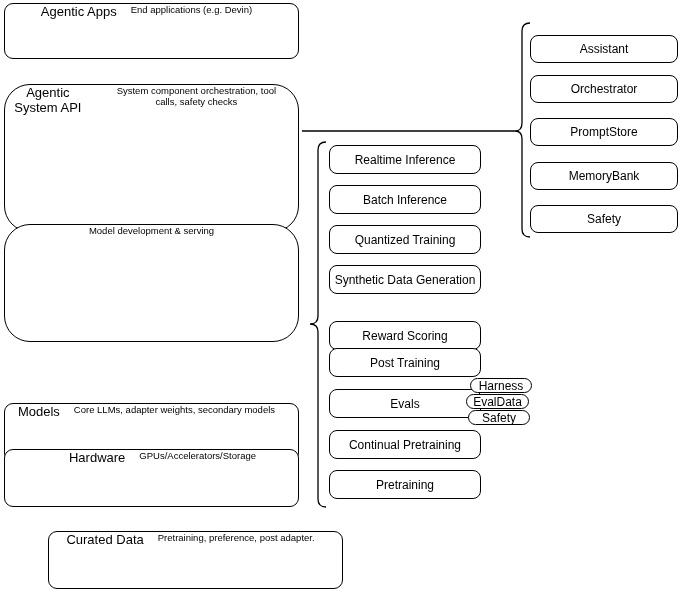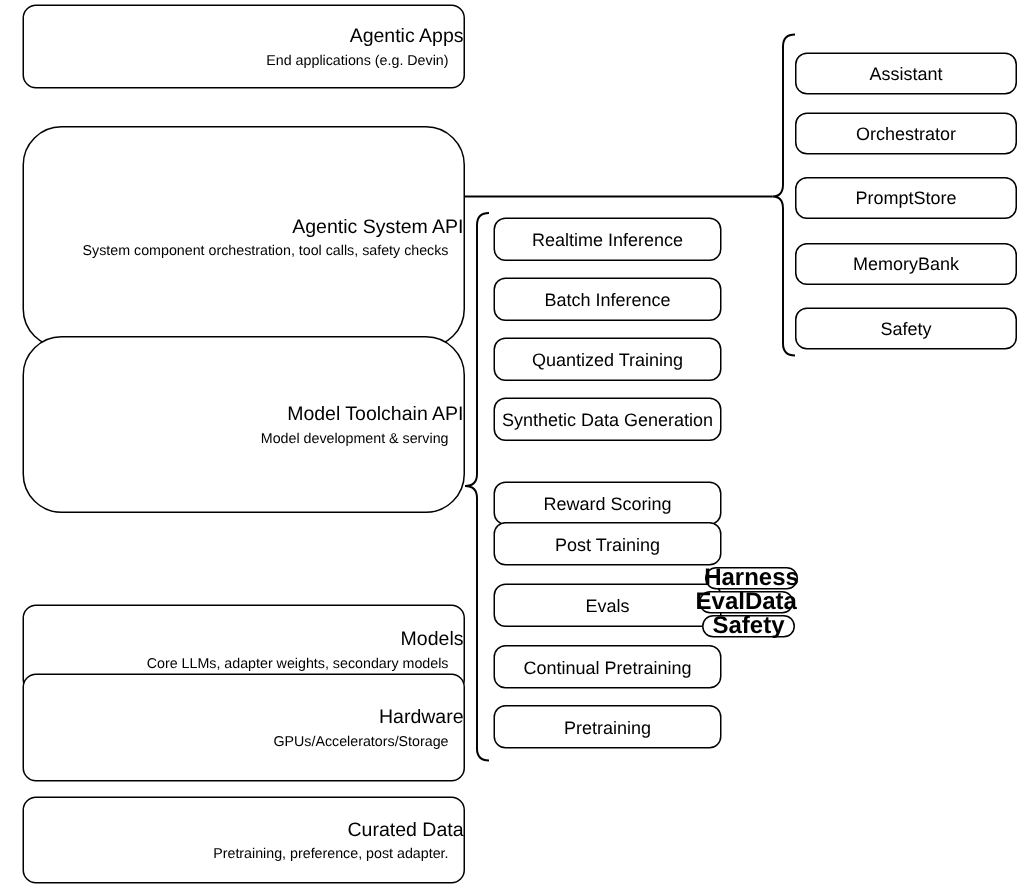--- a/index.html
+++ b/index.html
@@ -10,26 +10,26 @@
     overflow: hidden;
   }
   #canvas {
     position: relative;
     width: 682px; height: 591px;
     background: #ffffff;
   }
   
   .bigbox {
     position: absolute;
-    left: 15px; width: 295px;
+    left: 4px; width: 295px;
     border: 1.3px solid #000;
     border-radius: 9px;
     background: #fff;
-    display: flex; flex-direction: column;
-    align-items: flex-end; justify-content: center;
+    display: flex; flex-direction: row;
+    align-items: flex-start; justify-content: center;
     gap: 4px;
     text-align: center;
     color: #000;
   }
   .bigbox.round-lg { border-radius: 26px; }
   .bigbox .title { font-size: 13px; line-height: 15px; }
   .bigbox .subtitle { font-size: 9.5px; line-height: 11px; padding: 0 10px; }
 
   
   .midbox {
@@ -57,24 +57,23 @@
   }
 
   
   .oval {
     position: absolute;
     height: 15px;
     border: 1.3px solid #000;
     border-radius: 8px;
     background: #fff;
     display: flex; align-items: center; justify-content: center;
-    font-size: 16px; color: #000;
+    font-size: 12px; color: #000;
     z-index: 5;
     white-space: nowrap;
-    font-weight: bold;
   }
 
   svg.connectors {
     position: absolute;
     left: 0; top: 0;
     width: 682px; height: 591px;
     pointer-events: none;
   }
 </style>
 </head>
@@ -95,35 +94,34 @@
     <div class="title">Agentic Apps</div>
     <div class="subtitle">End applications (e.g. Devin)</div>
   </div>
 
   <div class="bigbox round-lg" style="top:84px; height:148px;">
     <div class="title">Agentic System API</div>
     <div class="subtitle">System component orchestration, tool calls, safety checks</div>
   </div>
 
   <div class="bigbox round-lg" style="top:224px; height:118px;">
-    <div class="title">Model Toolchain API</div>
     <div class="subtitle">Model development &amp; serving</div>
   </div>
 
   <div class="bigbox" style="top:371px; height:59px;margin-top:32px;">
     <div class="title">Models</div>
     <div class="subtitle">Core LLMs, adapter weights, secondary models</div>
   </div>
 
-  <div class="bigbox" style="top:449px; height:72px;padding-left:32px;">
+  <div class="bigbox" style="top:449px; height:58px;padding-left:32px;">
     <div class="title">Hardware</div>
     <div class="subtitle">GPUs/Accelerators/Storage</div>
   </div>
 
-  <div class="bigbox" style="top:531px; height:58px;">
+  <div class="bigbox" style="top:531px; height:58px;margin-left:44px;">
     <div class="title">Curated Data</div>
     <div class="subtitle">Pretraining, preference, post adapter.</div>
   </div>
 
   <div class="midbox" style="top:185px;">Batch Inference</div>
   <div class="midbox" style="top:145px;">Realtime Inference</div>
   <div class="midbox" style="top:225px;">Quantized Training</div>
   <div class="midbox" style="top:265px;">Synthetic Data Generation</div>
   <div class="midbox" style="top:321px;">Reward Scoring</div>
   <div class="midbox" style="top:348px;">Post Training</div>

